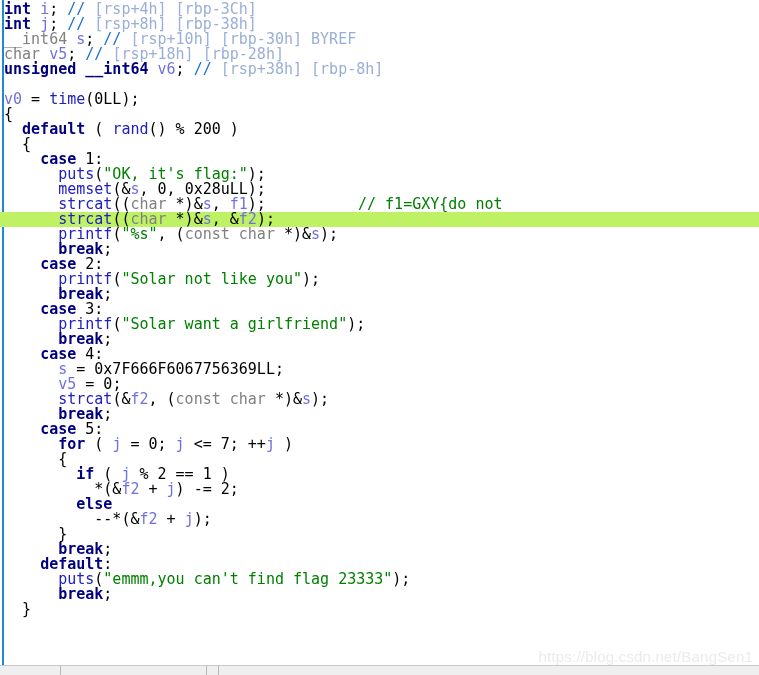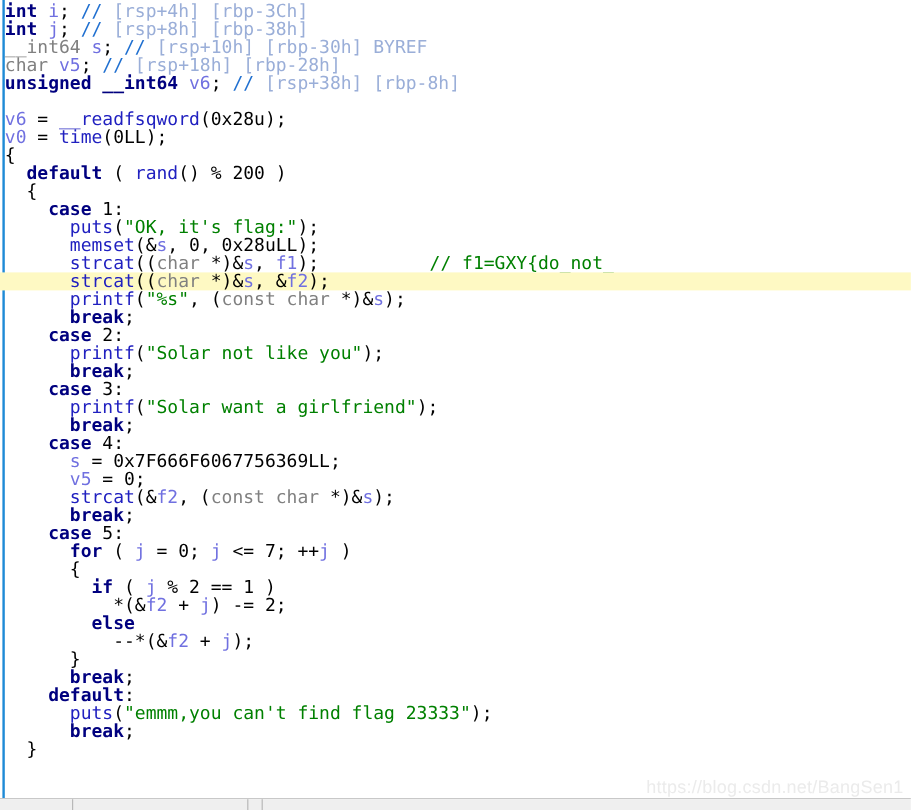--- a/index.html
+++ b/index.html
@@ -44,21 +44,21 @@
   .code-line {
     position: relative;
     height: 15px;
     line-height: 15px;
     font-size: 15px;
     white-space: pre;
     padding-left: 4px;
     color: #000000;
   }
   .code-line.highlighted {
-    background: #fef9c3;
+    background: #bef264;
   }
   .code-line.blank { height: 15px; }
 
   
   .kw       { color: #00007f; font-weight: bold; }           
   .typ      { color: #808080; }                              
   .var      { color: #7070e0; }                              
   .fn       { color: #2020c0; }                              
   .str      { color: #008000; }                              
   .cmt      { color: #1f6fd0; }                              
@@ -114,21 +114,20 @@
 
   <div class="gutter-rule"></div>
 
   <div class="code-area">
       <div class="code-line"><span></span><span class="kw">int</span><span class="pun"> </span><span class="var">i</span><span class="pun">; </span><span class="cmt">//</span><span class="pun"> </span><span class="cmt-dim">[rsp+4h] [rbp-3Ch]</span></div>
       <div class="code-line"><span></span><span class="kw">int</span><span class="pun"> </span><span class="var">j</span><span class="pun">; </span><span class="cmt">//</span><span class="pun"> </span><span class="cmt-dim">[rsp+8h] [rbp-38h]</span></div>
       <div class="code-line"><span></span><span class="typ">__int64</span><span class="pun"> </span><span class="var">s</span><span class="pun">; </span><span class="cmt">//</span><span class="pun"> </span><span class="cmt-dim">[rsp+10h] [rbp-30h] BYREF</span></div>
       <div class="code-line"><span></span><span class="typ">char</span><span class="pun"> </span><span class="var">v5</span><span class="pun">; </span><span class="cmt">//</span><span class="pun"> </span><span class="cmt-dim">[rsp+18h] [rbp-28h]</span></div>
       <div class="code-line"><span></span><span class="kw">unsigned __int64</span><span class="pun"> </span><span class="var">v6</span><span class="pun">; </span><span class="cmt">//</span><span class="pun"> </span><span class="cmt-dim">[rsp+38h] [rbp-8h]</span></div>
       <div class="code-line blank">&nbsp;</div>
-      <div class="code-line"><span></span><span class="var">v6</span><span class="pun"> = </span><span class="fn">__readfsqword</span><span class="pun">(</span><span class="num">0x28u</span><span class="pun">);</span></div>
       <div class="code-line"><span></span><span class="var">v0</span><span class="pun"> = </span><span class="fn">time</span><span class="pun">(</span><span class="num">0LL</span><span class="pun">);</span></div>
       <div class="code-line"><span></span><span class="pun">{</span></div>
       <div class="code-line"><span>  </span><span class="kw">default</span><span class="pun"> ( </span><span class="fn">rand</span><span class="pun">() % </span><span class="num">200</span><span class="pun"> )</span></div>
       <div class="code-line"><span>  </span><span class="pun">{</span></div>
       <div class="code-line"><span>    </span><span class="kw">case</span><span class="pun"> </span><span class="num">1</span><span class="pun">:</span></div>
       <div class="code-line"><span>      </span><span class="fn">puts</span><span class="pun">(</span><span class="str">"OK, it's flag:"</span><span class="pun">);</span></div>
       <div class="code-line"><span>      </span><span class="fn">memset</span><span class="pun">(&amp;</span><span class="var">s</span><span class="pun">, </span><span class="num">0</span><span class="pun">, </span><span class="num">0x28uLL</span><span class="pun">);</span></div>
       <div class="code-line"><span>      </span><span class="fn">strcat</span><span class="pun">((</span><span class="typ">char </span><span class="pun">*)&amp;</span><span class="var">s</span><span class="pun">, </span><span class="var">f1</span><span class="pun">);</span><span class="cmt-grn" style="position: absolute; left: 358px; top: 0px;">// f1=GXY{do_not_</span></div>
       <div class="code-line highlighted"><span>      </span><span class="fn">strcat</span><span class="pun">((</span><span class="typ">char </span><span class="pun">*)&amp;</span><span class="var">s</span><span class="pun">, &amp;</span><span class="var">f2</span><span class="pun">);</span></div>
       <div class="code-line"><span>      </span><span class="fn">printf</span><span class="pun">(</span><span class="str">"%s"</span><span class="pun">, (</span><span class="typ">const char </span><span class="pun">*)&amp;</span><span class="var">s</span><span class="pun">);</span></div>

